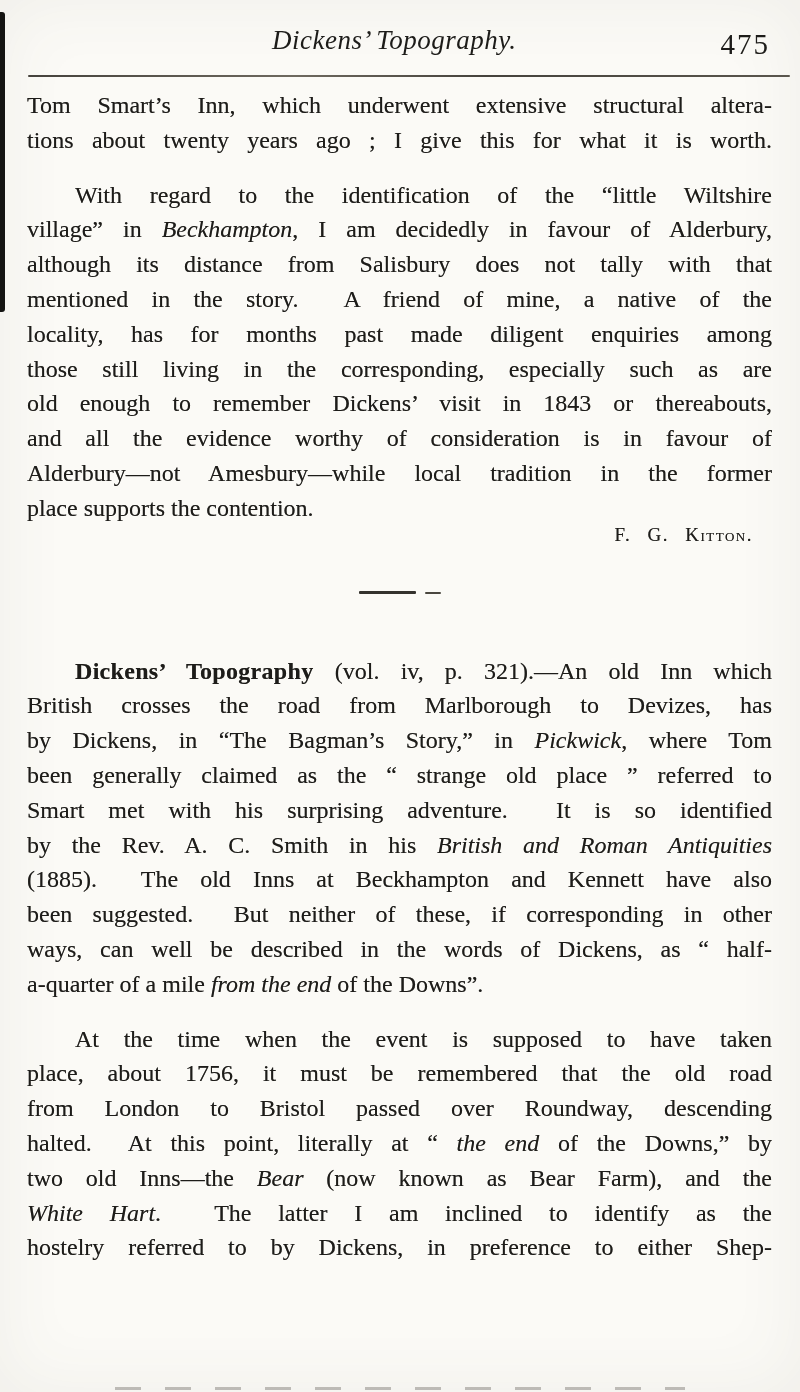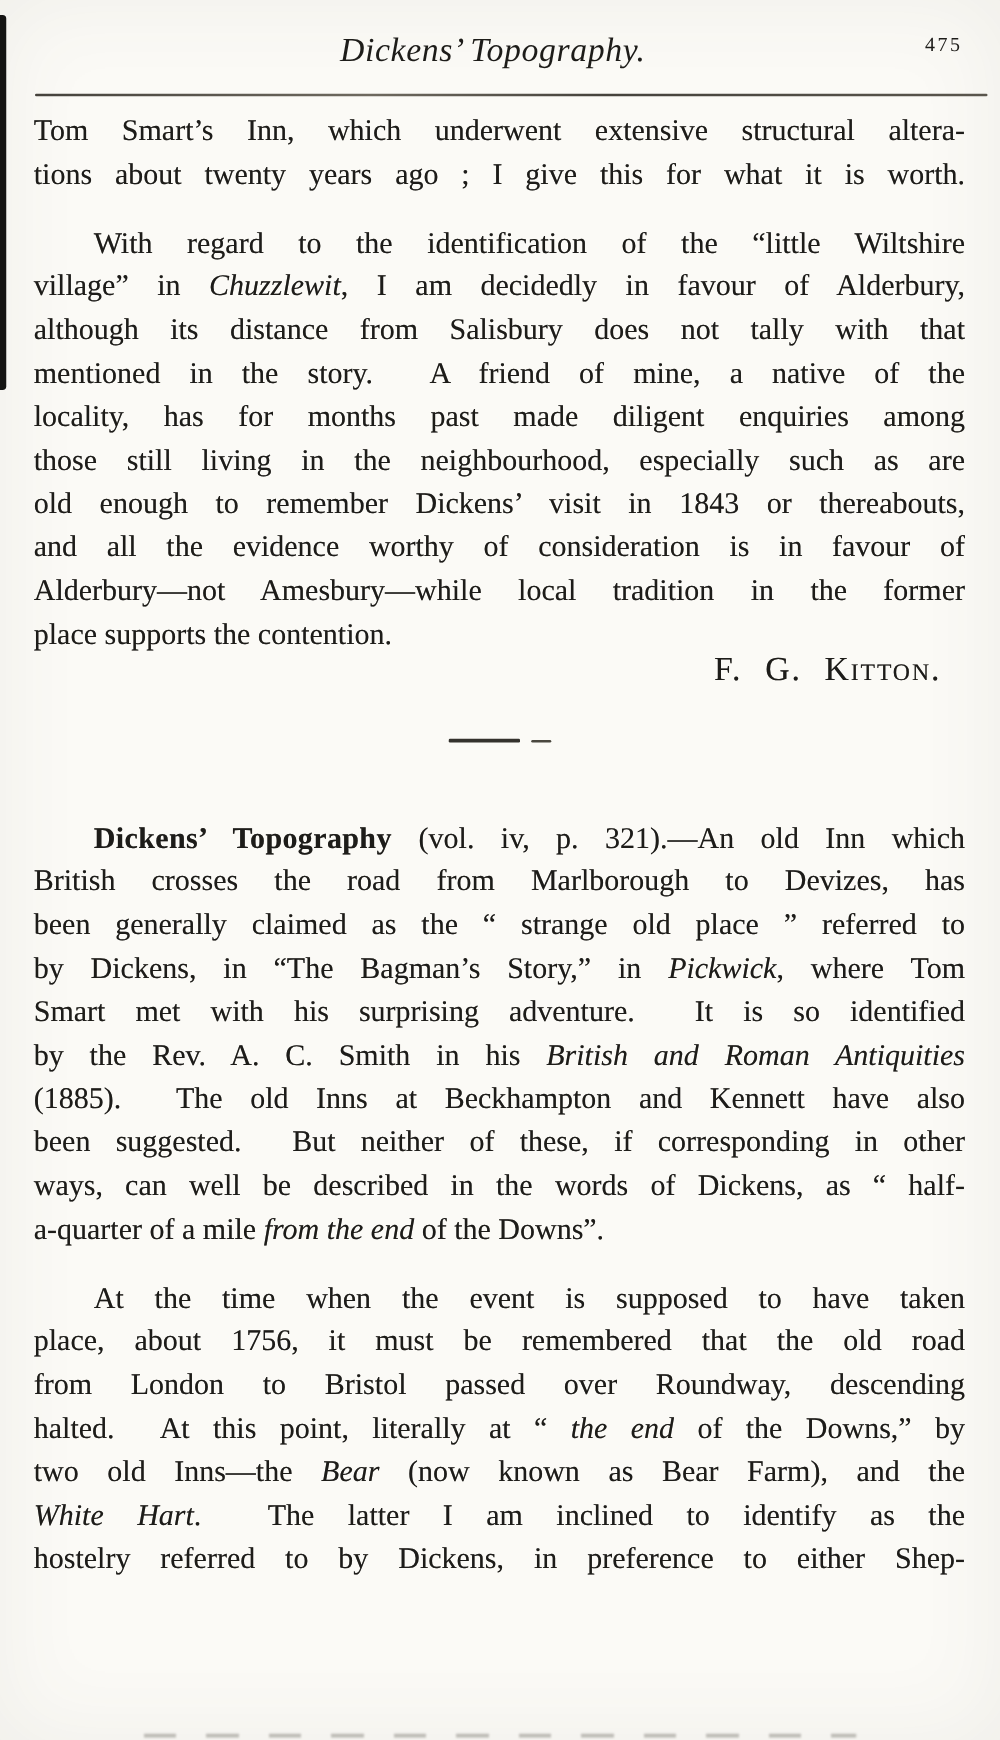--- a/index.html
+++ b/index.html
@@ -20,21 +20,21 @@
     background:var(--paper);
     box-shadow:inset 0 0 70px rgba(90,84,66,.07);
   }
   .header-title{
     position:absolute;left:272px;top:25px;
     font-style:italic;font-size:27px;letter-spacing:.5px;
     white-space:nowrap;
   }
   .page-number{
     position:absolute;right:30px;top:28px;
-    font-size:16px;letter-spacing:2px;
+    font-size:29px;letter-spacing:2px;
   }
   .header-rule{
     position:absolute;left:28px;top:75px;width:762px;height:2px;
     background:linear-gradient(90deg,var(--rule) 0%,#6e695f 35%,var(--rule) 60%,#5a564d 100%);
     border-radius:1px;
   }
   .body-text{
     position:absolute;left:27px;top:88px;width:745px;
     font-size:24px;line-height:34.8px;
     text-shadow:0 0 .5px rgba(29,28,25,.55);
@@ -42,21 +42,21 @@
   .para{margin:20px 0 0 0;font-family:Liberation Serif, serif;}
   .para:first-child{margin-top:0;}
   .line{text-align:justify;text-align-last:justify;}
   .line.last{text-align:right;text-align-last:left;}
   .line.indent{text-indent:48px;}
   .it{font-style:italic;}
   .bd{font-weight:bold;letter-spacing:.3px;margin-top:40px;}
   .signature{
     margin-top:-6px;line-height:30px;
     text-align:right;padding-right:19px;
-    font-variant:small-caps;font-size:27px;
+    font-variant:small-caps;font-size:19px;
     letter-spacing:1.5px;word-spacing:10px;
   }
   .divider{
     margin-top:40px;height:6px;
     display:flex;justify-content:center;align-items:center;gap:9px;
   }
   .divider + .para{margin-top:58px;}
   .dash-long{width:57px;height:3px;background:#34322d;border-radius:1px;}
   .dash-short{width:16px;height:2px;background:#4a473f;border-radius:1px;}
   .artifact-left{
@@ -76,40 +76,40 @@
   <div class="header-title">Dickens’ Topography.</div>
   <div class="page-number">475</div>
   <div class="header-rule"></div>
   <div class="body-text">
       <div class="para">
         <div class="line"><span>Tom Smart’s Inn, which underwent extensive structural altera-</span></div>
         <div class="line"><span>tions about twenty years ago ; I give this for what it is worth.</span></div>
       </div>
       <div class="para">
         <div class="line indent"><span>With regard to the identification of the “little Wiltshire</span></div>
-        <div class="line"><span>village” in </span><span class="it">Chuzzlewit</span><span>, I am decidedly in favour of Alderbury,</span></div>
+        <div class="line"><span>village” in </span><span class="it">Beckhampton</span><span>, I am decidedly in favour of Alderbury,</span></div>
         <div class="line"><span>although its distance from Salisbury does not tally with that</span></div>
         <div class="line"><span>mentioned in the story.&nbsp; A friend of mine, a native of the</span></div>
         <div class="line"><span>locality, has for months past made diligent enquiries among</span></div>
-        <div class="line"><span>those still living in the neighbourhood, especially such as are</span></div>
+        <div class="line"><span>those still living in the corresponding, especially such as are</span></div>
         <div class="line"><span>old enough to remember Dickens’ visit in 1843 or thereabouts,</span></div>
         <div class="line"><span>and all the evidence worthy of consideration is in favour of</span></div>
         <div class="line"><span>Alderbury—not Amesbury—while local tradition in the former</span></div>
         <div class="line last"><span>place supports the contention.</span></div>
       </div>
       <div class="signature">F. G. Kitton.</div>
       <div class="divider">
         <div class="dash-long" style="display: inline-block;"></div>
         <div class="dash-short" style="display: inline-block;"></div>
       </div>
       <div class="para">
         <div class="line indent"><span class="bd">Dickens’ Topography </span><span>(vol. iv, p. 321).—An old Inn which</span></div>
         <div class="line"><span>British crosses the road from Marlborough to Devizes, has</span></div>
+        <div class="line"><span>by Dickens, in “The Bagman’s Story,” in </span><span class="it">Pickwick</span><span>, where Tom</span></div>
         <div class="line"><span>been generally claimed as the “ strange old place ” referred to</span></div>
-        <div class="line"><span>by Dickens, in “The Bagman’s Story,” in </span><span class="it">Pickwick</span><span>, where Tom</span></div>
         <div class="line"><span>Smart met with his surprising adventure.&nbsp; It is so identified</span></div>
         <div class="line"><span>by the Rev. A. C. Smith in his </span><span class="it">British and Roman Antiquities</span></div>
         <div class="line"><span>(1885).&nbsp; The old Inns at Beckhampton and Kennett have also</span></div>
         <div class="line"><span>been suggested.&nbsp; But neither of these, if corresponding in other</span></div>
         <div class="line"><span>ways, can well be described in the words of Dickens, as “ half-</span></div>
         <div class="line last"><span>a-quarter of a mile </span><span class="it">from the end</span><span> of the Downs”.</span></div>
       </div>
       <div class="para">
         <div class="line indent"><span>At the time when the event is supposed to have taken</span></div>
         <div class="line"><span>place, about 1756, it must be remembered that the old road</span></div>

